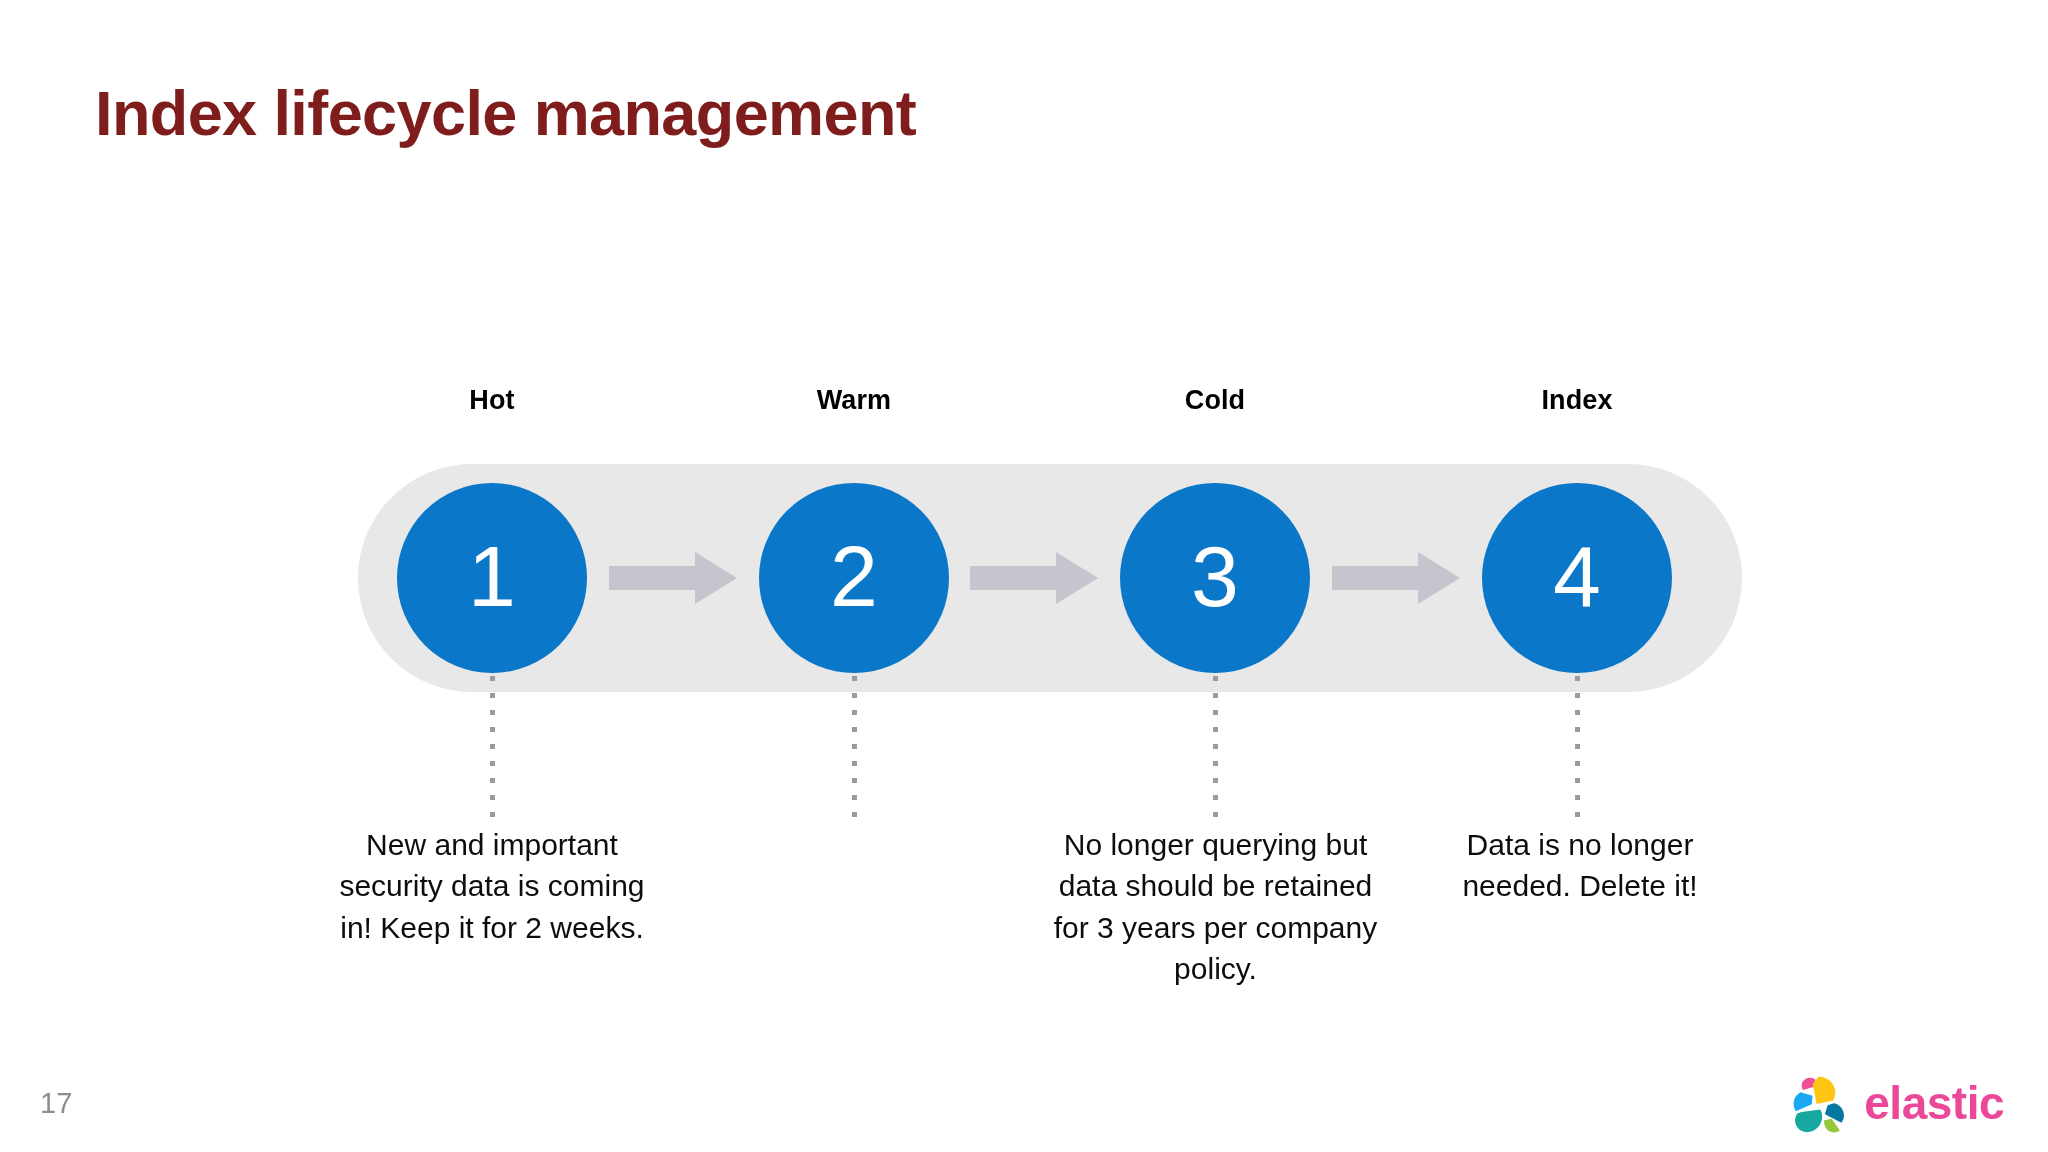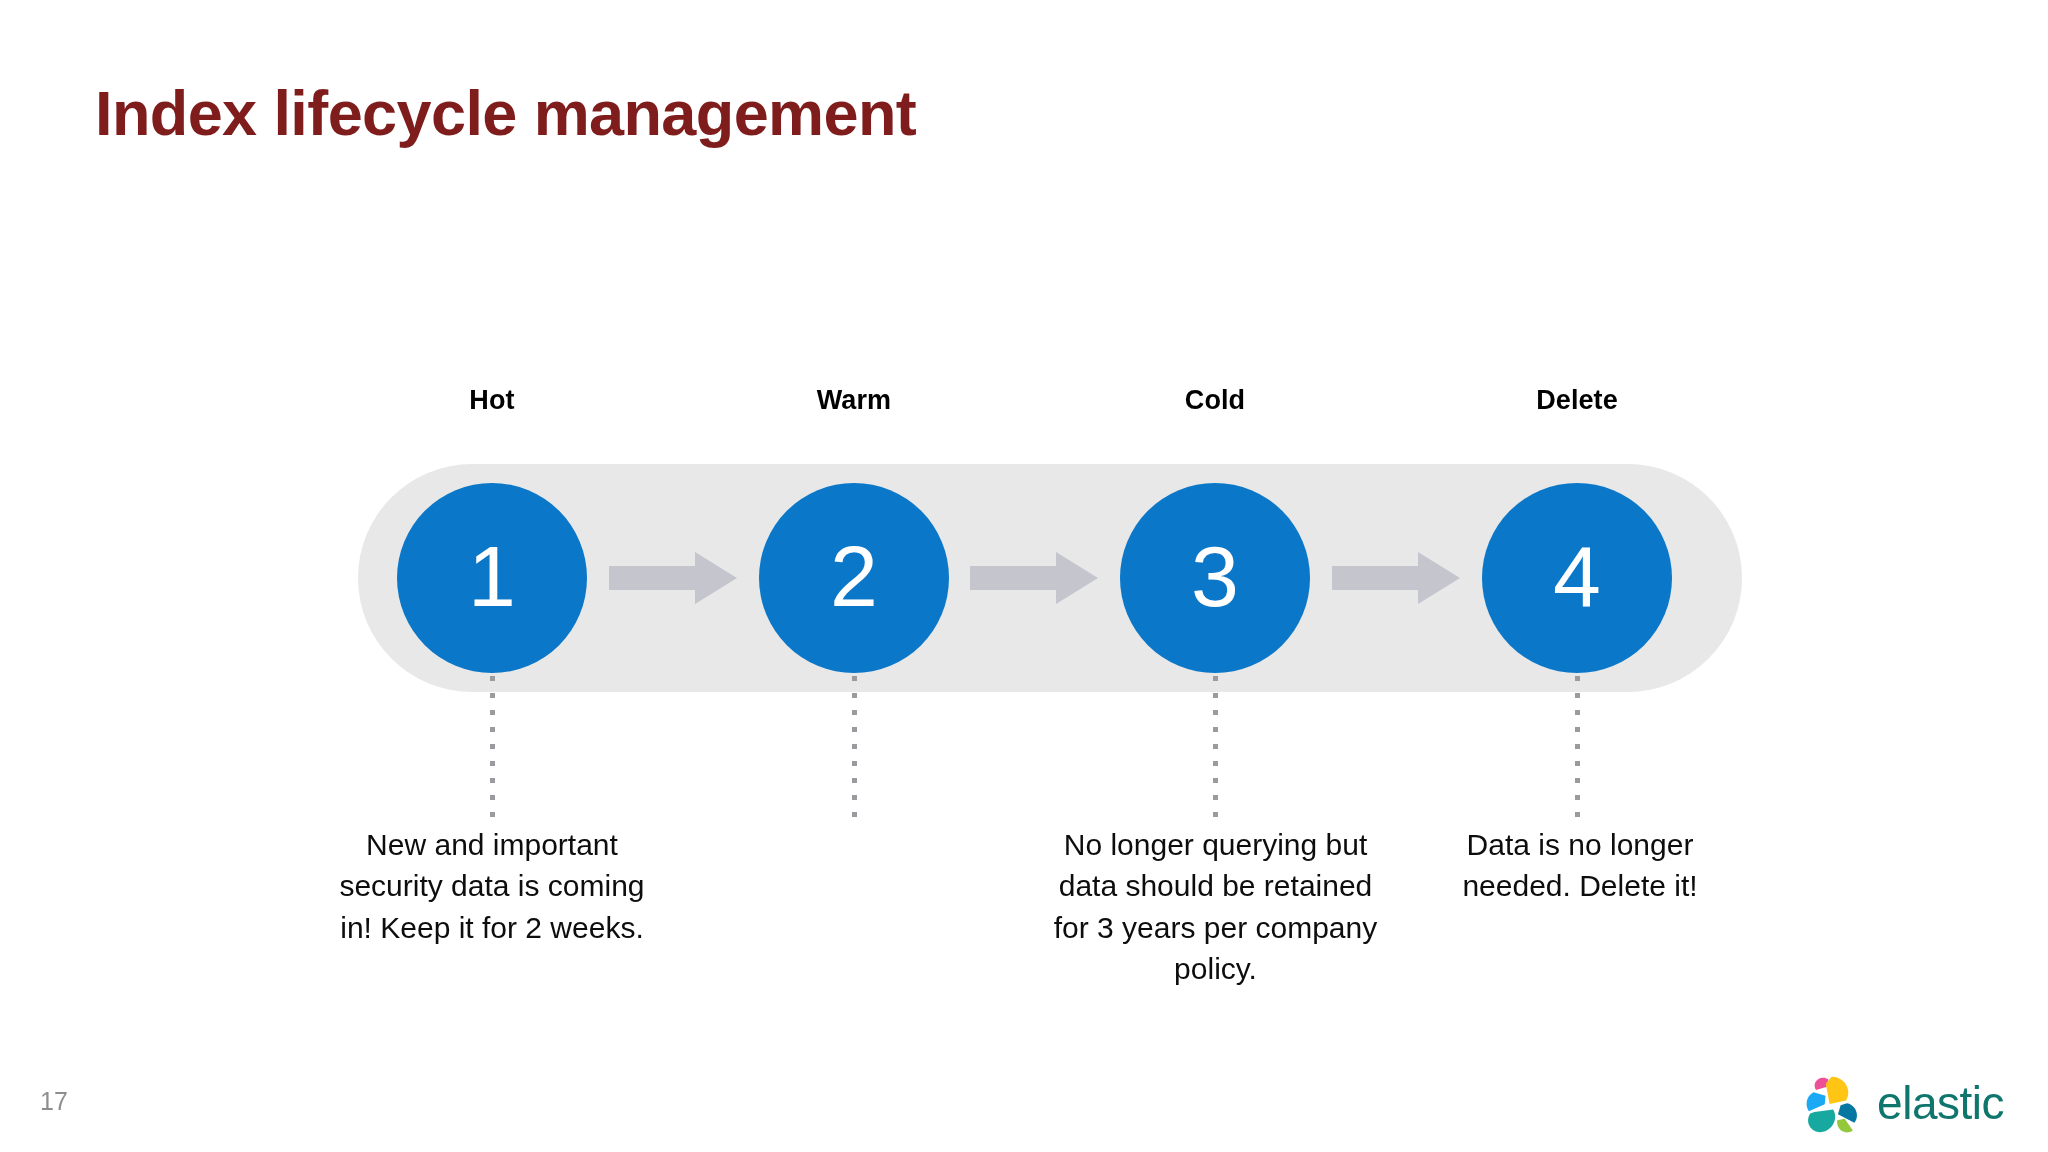--- a/index.html
+++ b/index.html
@@ -123,55 +123,55 @@
     font-size: 30px;
     line-height: 1.38;
     color: #0d0d0d;
   }
 
   
   #page-number {
     position: absolute;
     left: 40px;
     top: 1087px;
-    font-size: 25px;
+    font-size: 29px;
     color: #8e8e8e;
   }
   #brand-logo {
     position: absolute;
     right: 44px;
     top: 1072px;
     display: flex;
     align-items: center;
     gap: 16px;
   }
   #brand-mark { width: 62px; height: 62px; display: block; }
   #brand-wordmark {
     font-size: 46px;
-    font-weight: 400;
-    color: #0f766e;
+    font-weight: 700;
+    color: #ec4899;
     letter-spacing: -0.5px;
     line-height: 1;
   }
 </style>
 </head>
 <body>
 
 <div id="slide">
 
   <div id="slide-title">Index lifecycle management</div>
 
   <div id="diagram">
 
     <div id="stage-track"></div>
 
     <div class="stage-label" style="left:492px;">Hot</div>
     <div class="stage-label" style="left:854px;">Warm</div>
     <div class="stage-label" style="left:1215px;">Cold</div>
-    <div class="stage-label" style="left:1577px;">Delete</div>
+    <div class="stage-label" style="left:1577px;">Index</div>
 
     <div class="stage-circle" style="left:492px;">
       <span class="stage-number">1</span>
     </div>
     <div class="stage-circle" style="left:854px;">
       <span class="stage-number">2</span>
     </div>
     <div class="stage-circle" style="left:1215px;">
       <span class="stage-number">3</span>
     </div>

